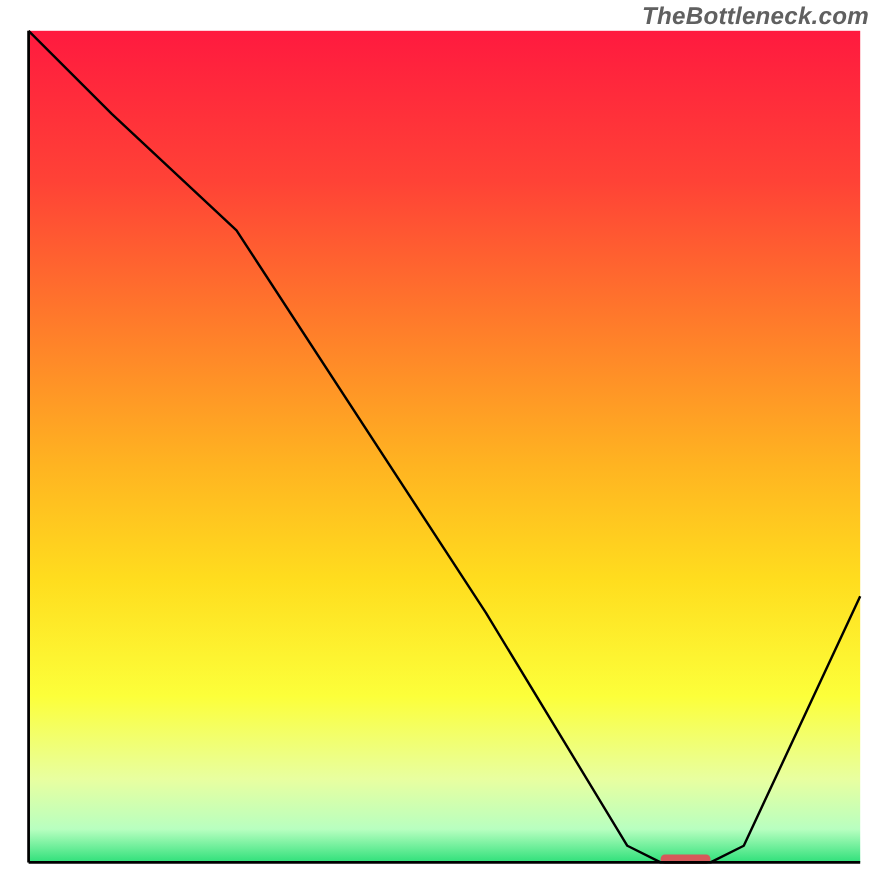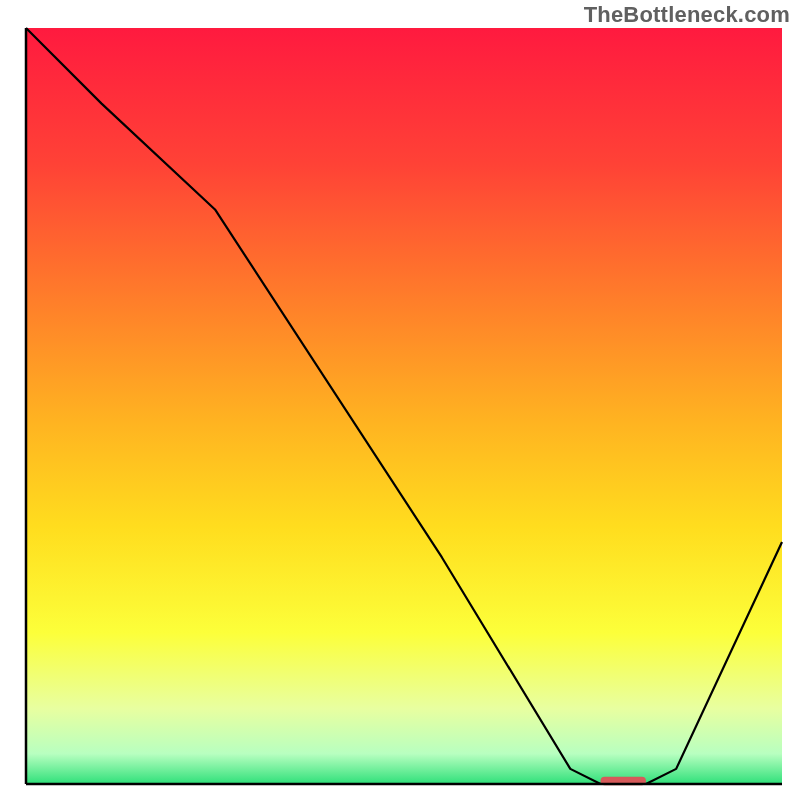--- a/index.html
+++ b/index.html
@@ -16,20 +16,21 @@
     height: 800px;
   }
   .watermark {
     position: absolute;
     top: 2px;
     right: 10px;
     font-size: 22px;
     font-weight: 600;
     color: #606060;
     letter-spacing: 0.2px;
+    font-style: italic;
   }
   svg {
     display: block;
   }
 </style>
 </head>
 <body>
 <div class="wrap">
 
 <div class="watermark">TheBottleneck.com</div>

